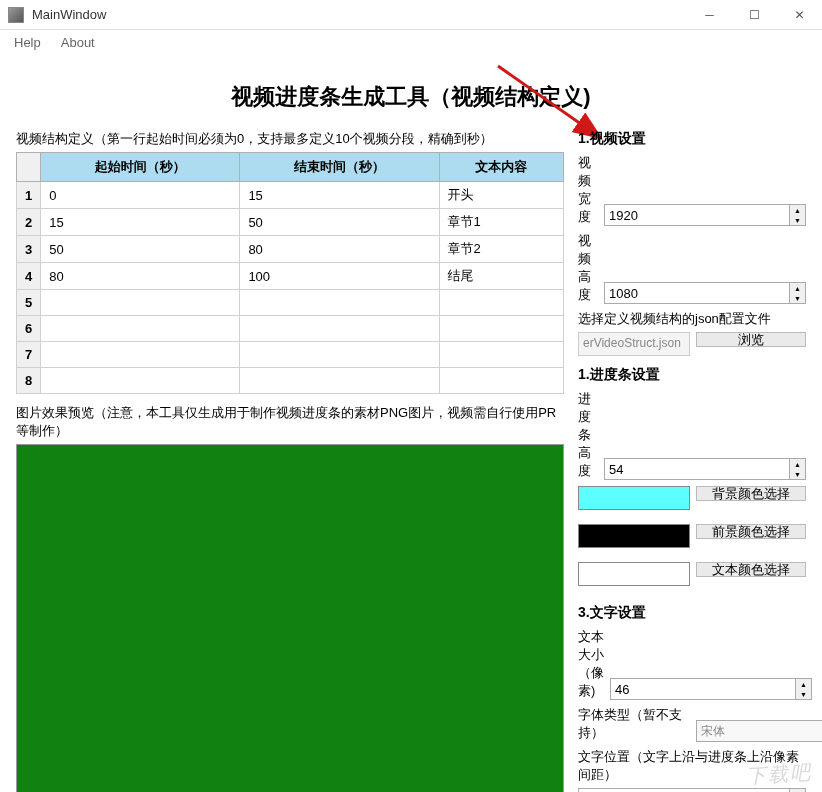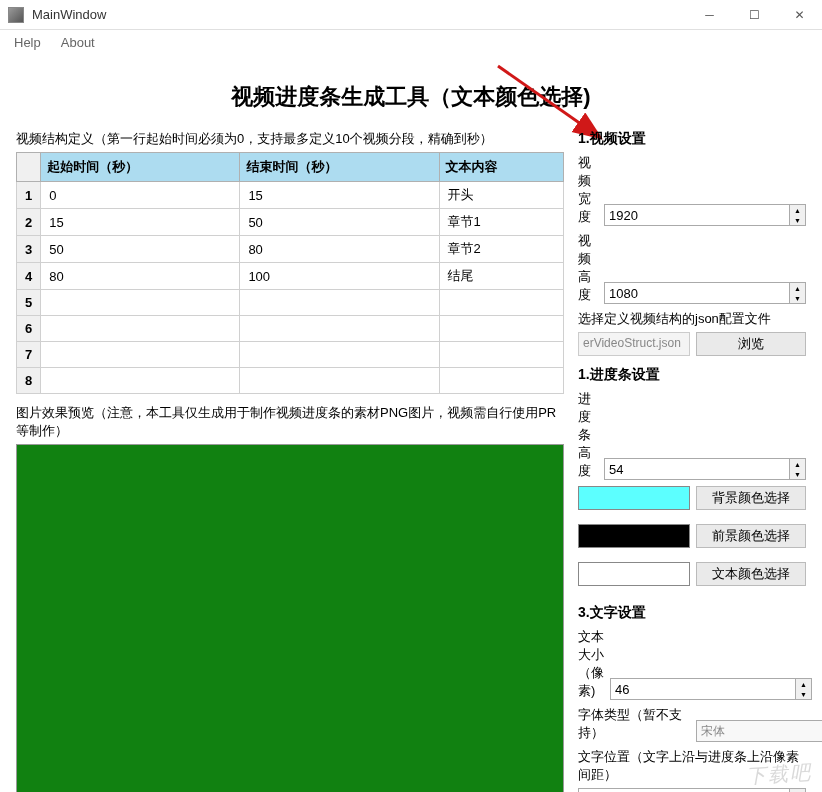--- a/index.html
+++ b/index.html
@@ -10,37 +10,37 @@
 .win-btn { width: 45px; height: 30px; display: flex; align-items: center; justify-content: center; color: #555; font-size: 12px; }
 .menubar { height: 24px; display: flex; align-items: center; padding: 0 4px; }
 .menu-item { padding: 2px 10px; color: #666; font-size: 13px; }
 .main { padding: 14px 16px 10px 16px; }
 .title { text-align: center; font-size: 22px; font-weight: bold; margin: 14px 0 18px 0; }
 .columns { display: flex; gap: 14px; }
 .left { flex: 1; min-width: 0; }
 .right { width: 228px; position: relative; }
 .section-label { font-size: 13px; margin-bottom: 4px; }
 .table { border: 1px solid #b0b0b0; width: 100%; border-collapse: collapse; background: #fff; }
-.table th { background: #addcf0; font-weight: bold; font-size: 13px; padding: 5px 6px; border: 1px solid #b0b0b0; text-align: left; }
+.table th { background: #addcf0; font-weight: bold; font-size: 13px; padding: 5px 6px; border: 1px solid #b0b0b0; text-align: center; }
 .table th.rownum { background: #f0f0f0; width: 24px; }
 .table td { border: 1px solid #d0d0d0; padding: 4px 8px; font-size: 13px; height: 26px; background: #fff; }
 .table td.rownum { background: #f0f0f0; text-align: center; font-weight: bold; width: 24px; }
 .preview-label { font-size: 13px; margin: 10px 0 4px 0; }
 .preview { background: #118111; height: 350px; width: 100%; border: 1px solid #999; }
 .group-title { font-weight: bold; font-size: 14px; margin-bottom: 6px; }
 .row { display: flex; align-items: flex-end; gap: 6px; margin-bottom: 6px; }
 .row-label { width: 70px; font-size: 13px; }
 .spinner { flex: 1; display: flex; border-radius: 10px; }
 .spinner input { flex: 1; border: 1px solid #aaa; padding: 2px 4px; font-size: 13px; height: 22px; }
 .spin-btns { display: flex; flex-direction: column; width: 16px; border: 1px solid #aaa; border-left: none; }
 .spin-btns span { flex:1; display:flex; align-items:center; justify-content:center; font-size:7px; background:#f0f0f0; line-height:1; cursor:pointer; }
 .note { font-size: 13px; margin-bottom: 4px; }
 .file-row { display: flex; gap: 6px; margin-bottom: 10px; }
 .file-display { flex: 1; border: 1px solid #ccc; background: #f4f4f4; padding: 3px 4px; font-size: 12px; color: #888; height: 24px; white-space: nowrap; overflow: hidden; }
-.btn { background: #eaeaea; border: 1px solid #bbb; padding: 3px 0; font-size: 13px; text-align: center; cursor: pointer; height: 24px; display: flex; align-items: center; justify-content: center; }
+.btn { background: #eaeaea; border: 1px solid #bbb; padding: 3px 0; font-size: 13px; text-align: center; cursor: pointer; height: 15px; display: flex; align-items: center; justify-content: center; }
 .btn-wide { width: 110px; }
 .color-row { display: flex; gap: 6px; margin-bottom: 14px; }
 .color-swatch { flex: 1; height: 24px; border: 1px solid #888; }
 .dropdown { display: flex; width: 110px; }
 .dropdown input { flex:1; border: 1px solid #aaa; border-right:none; padding: 2px 4px; font-size: 12px; height: 22px; color: #888; background: #f8f8f8; }
 .arrow { position: absolute; top: 58px; left: 490px; pointer-events: none; }
 .watermark { position: absolute; right: 10px; bottom: 4px; color: rgba(120,120,120,0.28); font-size: 20px; font-style: italic; letter-spacing: 2px; transform: rotate(-4deg); }
 </style>
 </head>
 <body>
@@ -61,21 +61,21 @@
 <svg class="arrow" width="130" height="90">
   <defs>
       <marker id="ah" markerWidth="10" markerHeight="10" refX="8" refY="4" orient="auto">
         <path d="M0,0 L10,4 L0,8 Z" fill="#d01818"></path>
       </marker>
     </defs>
   <path d="M8,8 L108,78" stroke="#d01818" stroke-width="3" fill="none" marker-end="url(#ah)"></path>
 </svg>
 
 <div class="main">
-  <div class="title">视频进度条生成工具（文本颜色选择)</div>
+  <div class="title">视频进度条生成工具（视频结构定义)</div>
 
   <div class="columns">
     <div class="left">
       <div class="section-label">视频结构定义（第一行起始时间必须为0，支持最多定义10个视频分段，精确到秒）</div>
       <table class="table">
         <thead>
             <tr>
           <th class="rownum"></th>
           <th>起始时间（秒）</th>
           <th>结束时间（秒）</th>

